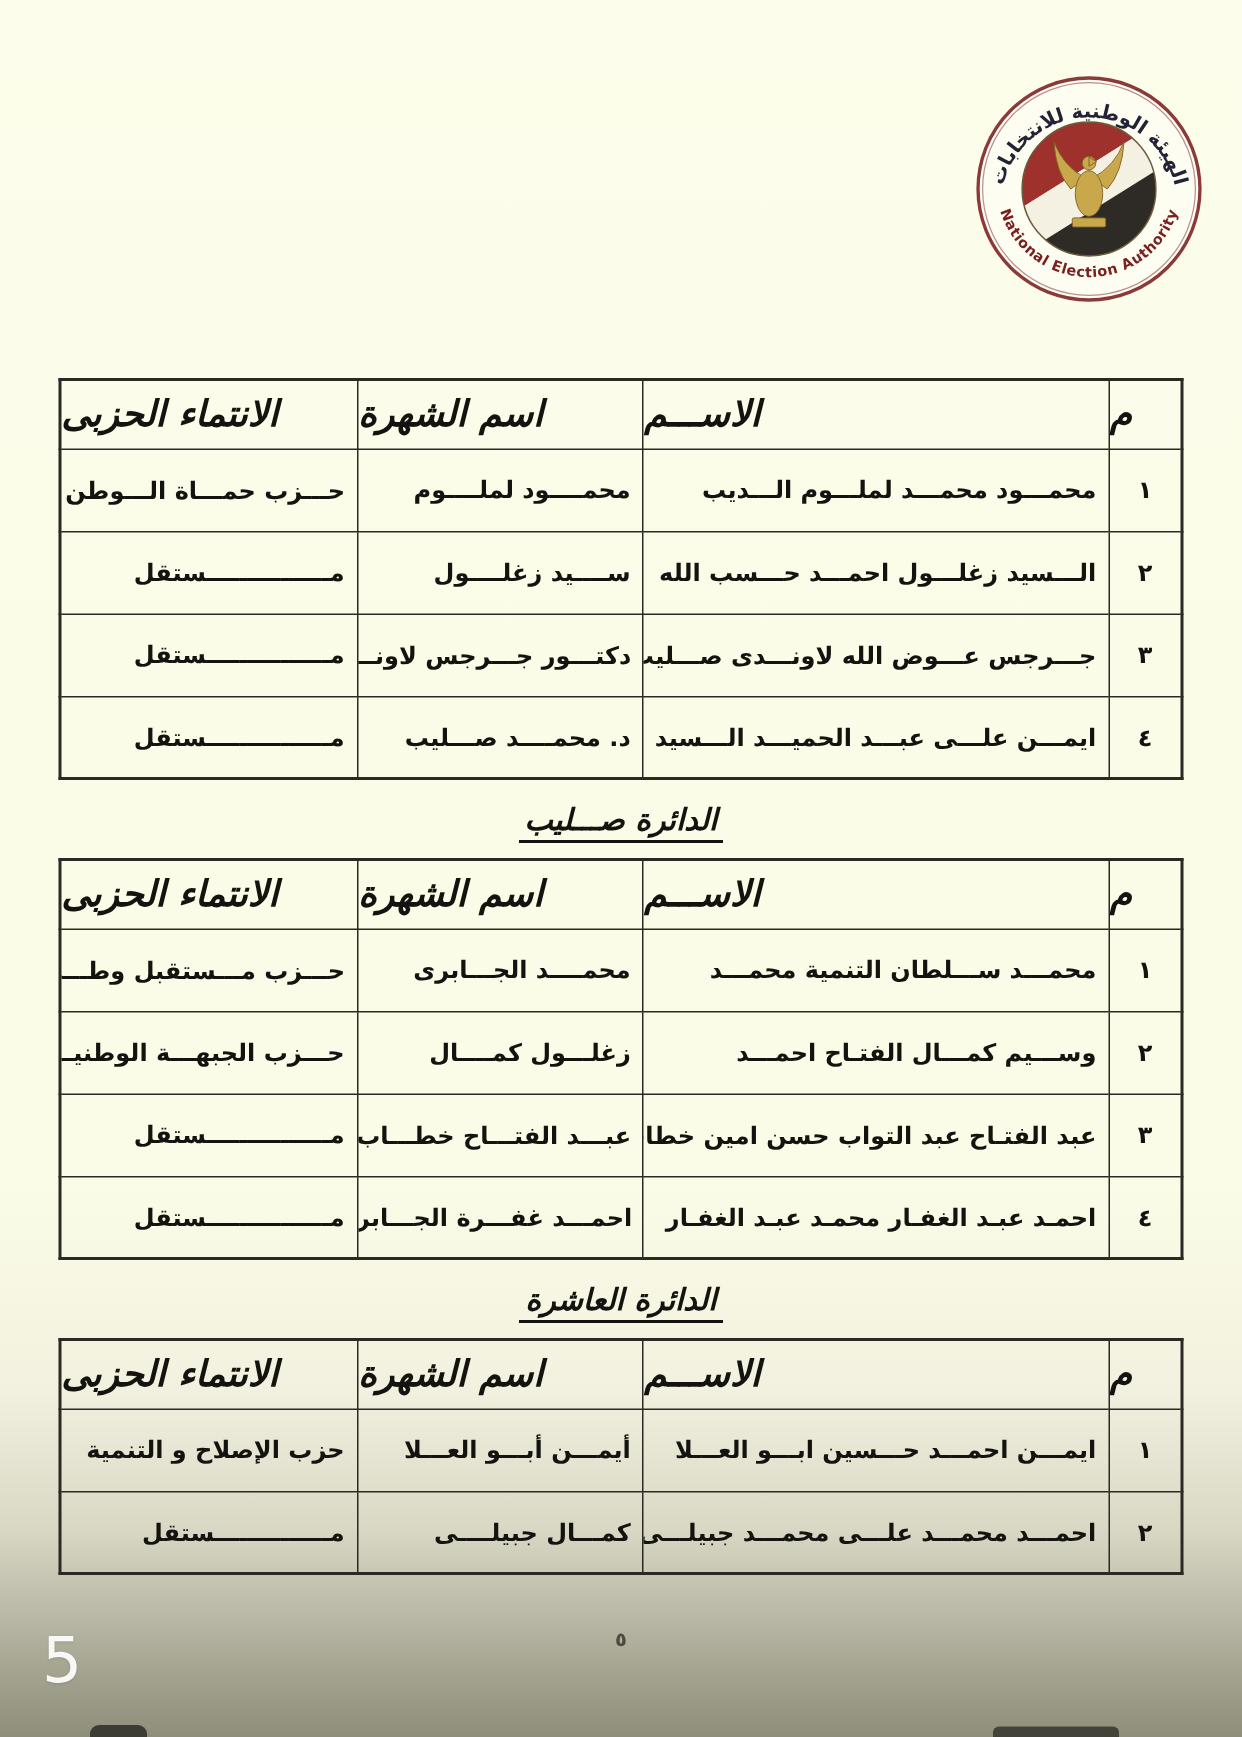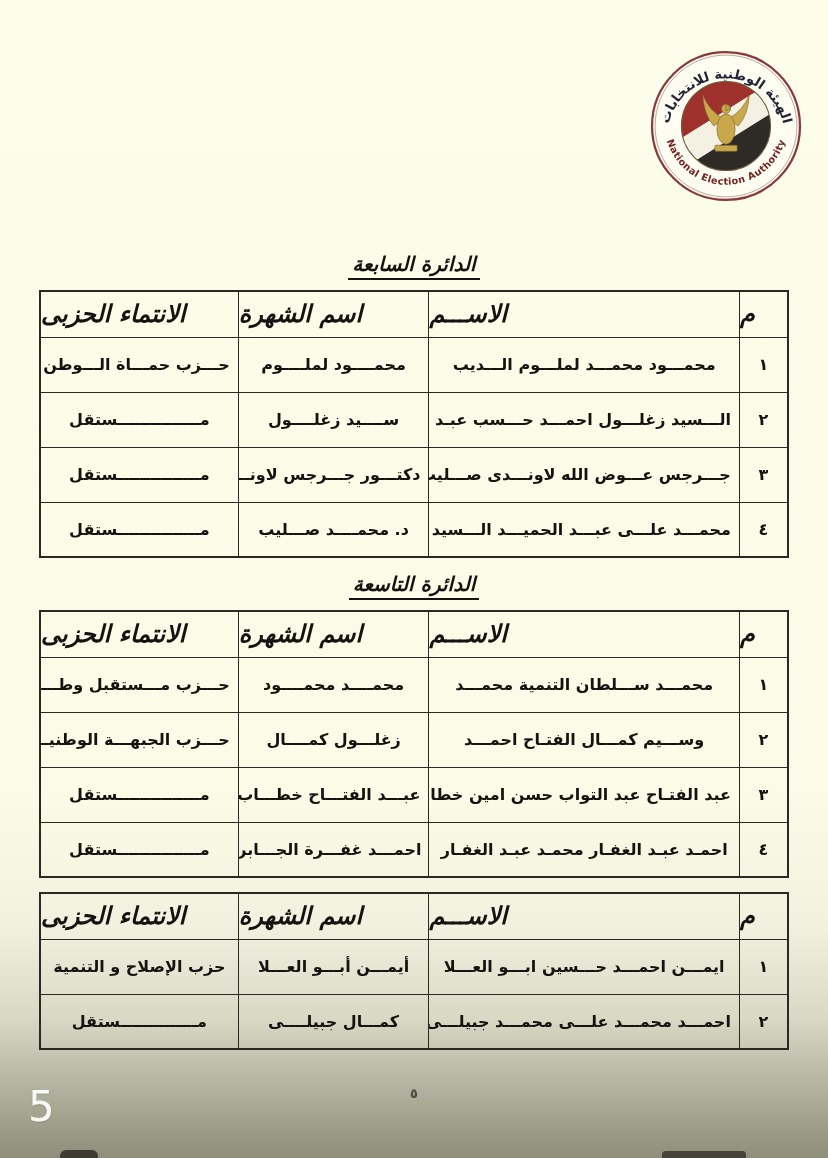--- a/index.html
+++ b/index.html
@@ -37,21 +37,21 @@
     border:1.2px solid #2a2924; font-weight:bold; color:#14130f;
     overflow:hidden; white-space:nowrap;
   }
   table.cand th { height:46px; font-size:24px; font-style:italic; text-align:left; }
   table.cand td { height:55px; font-size:16px; padding:0 8px; }
   col.c-no    { width:6.5%; }
   col.c-name  { width:41.5%; }
   col.c-known { width:25.5%; }
   col.c-party { width:26.5%; }
   td.no { text-align:center; font-size:15px; }
-  td.name, td.known, td.party { text-align:center; }
+  td.name, td.known, td.party { text-align:right; }
 
   
   .page-num-arabic {
     position:absolute; top:1086px; left:0; right:0; text-align:center;
     font-size:13px; font-weight:bold; color:#4c4b40;
   }
   .viewer-page-num {
     position:absolute; top:1086px; left:28px;
     font-size:42px; font-weight:normal; color:rgba(255,255,255,0.93);
     text-shadow:0 1px 2px rgba(0,0,0,0.12); line-height:1;
@@ -105,130 +105,130 @@
         <textPath href="#arcTop" startOffset="50%" text-anchor="middle">الهيئة الوطنية للانتخابات</textPath>
       </text>
       <text font-family="DejaVu Sans, sans-serif" font-size="9.5" font-weight="bold" fill="#7a2020" letter-spacing="0.4">
         <textPath href="#arcBottom" startOffset="50%" text-anchor="middle">National Election Authority</textPath>
       </text>
     </svg>
   </div>
 
   <div class="content">
 
+    <table class="cand">
+      <colgroup>
+          <col class="c-no">
+          <col class="c-name">
+          <col class="c-known">
+          <col class="c-party">
+        </colgroup>
+      <thead>
+        <tr>
+          <th>م</th>
+          <th>الاســـم</th>
+          <th>اسم الشهرة</th>
+          <th>الانتماء الحزبى</th>
+        </tr>
+      </thead>
+      <tbody>
+        <tr>
+          <td class="no">١</td>
+          <td class="name">محمـــود محمـــد لملـــوم الـــديب</td>
+          <td class="known">محمــــود لملــــوم</td>
+          <td class="party">حـــزب حمـــاة الـــوطن</td>
+        </tr>
+        <tr>
+          <td class="no">٢</td>
+          <td class="name">الـــسيد زغلـــول احمـــد حـــسب الله</td>
+          <td class="known">ســــيد زغلــــول</td>
+          <td class="party">مـــــــــــــــستقل</td>
+        </tr>
+        <tr>
+          <td class="no">٣</td>
+          <td class="name">جـــرجس عـــوض الله لاونـــدى صـــليب</td>
+          <td class="known">دكتـــور جـــرجس لاونـــدى</td>
+          <td class="party">مـــــــــــــــستقل</td>
+        </tr>
+        <tr>
+          <td class="no">٤</td>
+          <td class="name">ايمـــن علـــى عبـــد الحميـــد الـــسيد</td>
+          <td class="known">د. محمــــد صـــليب</td>
+          <td class="party">مـــــــــــــــستقل</td>
+        </tr>
+      </tbody>
+    </table>
+
     <div class="section-title">
-      <span>الدائرة السابعة</span>
+      <span>الدائرة صـــليب</span>
     </div>
     <table class="cand">
       <colgroup>
           <col class="c-no">
           <col class="c-name">
           <col class="c-known">
           <col class="c-party">
         </colgroup>
       <thead>
         <tr>
           <th>م</th>
           <th>الاســـم</th>
           <th>اسم الشهرة</th>
           <th>الانتماء الحزبى</th>
         </tr>
       </thead>
       <tbody>
         <tr>
           <td class="no">١</td>
-          <td class="name">محمـــود محمـــد لملـــوم الـــديب</td>
-          <td class="known">محمــــود لملــــوم</td>
-          <td class="party">حـــزب حمـــاة الـــوطن</td>
+          <td class="name">محمـــد ســـلطان التنمية محمـــد</td>
+          <td class="known">محمــــد الجـــابرى</td>
+          <td class="party">حـــزب مـــستقبل وطـــن</td>
         </tr>
         <tr>
           <td class="no">٢</td>
-          <td class="name">الـــسيد زغلـــول احمـــد حـــسب عبـد</td>
-          <td class="known">ســــيد زغلــــول</td>
-          <td class="party">مـــــــــــــــستقل</td>
+          <td class="name">وســـيم كمـــال الفتـاح احمـــد</td>
+          <td class="known">زغلـــول كمــــال</td>
+          <td class="party">حـــزب الجبهـــة الوطنيـــة</td>
         </tr>
         <tr>
           <td class="no">٣</td>
-          <td class="name">جـــرجس عـــوض الله لاونـــدى صـــليب</td>
-          <td class="known">دكتـــور جـــرجس لاونـــدى</td>
+          <td class="name">عبد الفتـاح عبد التواب حسن امين خطاب</td>
+          <td class="known">عبـــد الفتـــاح خطـــاب</td>
           <td class="party">مـــــــــــــــستقل</td>
         </tr>
         <tr>
           <td class="no">٤</td>
-          <td class="name">محمـــد علـــى عبـــد الحميـــد الـــسيد</td>
-          <td class="known">د. محمــــد صـــليب</td>
+          <td class="name">احمـد عبـد الغفـار محمـد عبـد الغفـار</td>
+          <td class="known">احمـــد غفـــرة الجـــابرى</td>
           <td class="party">مـــــــــــــــستقل</td>
         </tr>
       </tbody>
     </table>
 
     <div class="section-title">
-      <span>الدائرة التاسعة</span>
+      <span>الدائرة العاشرة</span>
     </div>
     <table class="cand">
       <colgroup>
           <col class="c-no">
           <col class="c-name">
           <col class="c-known">
           <col class="c-party">
         </colgroup>
       <thead>
         <tr>
           <th>م</th>
           <th>الاســـم</th>
           <th>اسم الشهرة</th>
           <th>الانتماء الحزبى</th>
         </tr>
       </thead>
       <tbody>
         <tr>
           <td class="no">١</td>
-          <td class="name">محمـــد ســـلطان التنمية محمـــد</td>
-          <td class="known">محمــــد محمــــود</td>
-          <td class="party">حـــزب مـــستقبل وطـــن</td>
-        </tr>
-        <tr>
-          <td class="no">٢</td>
-          <td class="name">وســـيم كمـــال الفتـاح احمـــد</td>
-          <td class="known">زغلـــول كمــــال</td>
-          <td class="party">حـــزب الجبهـــة الوطنيـــة</td>
-        </tr>
-        <tr>
-          <td class="no">٣</td>
-          <td class="name">عبد الفتـاح عبد التواب حسن امين خطاب</td>
-          <td class="known">عبـــد الفتـــاح خطـــاب</td>
-          <td class="party">مـــــــــــــــستقل</td>
-        </tr>
-        <tr>
-          <td class="no">٤</td>
-          <td class="name">احمـد عبـد الغفـار محمـد عبـد الغفـار</td>
-          <td class="known">احمـــد غفـــرة الجـــابرى</td>
-          <td class="party">مـــــــــــــــستقل</td>
-        </tr>
-      </tbody>
-    </table>
-
-    <table class="cand">
-      <colgroup>
-          <col class="c-no">
-          <col class="c-name">
-          <col class="c-known">
-          <col class="c-party">
-        </colgroup>
-      <thead>
-        <tr>
-          <th>م</th>
-          <th>الاســـم</th>
-          <th>اسم الشهرة</th>
-          <th>الانتماء الحزبى</th>
-        </tr>
-      </thead>
-      <tbody>
-        <tr>
-          <td class="no">١</td>
           <td class="name">ايمـــن احمـــد حـــسين ابـــو العـــلا</td>
           <td class="known">أيمـــن أبـــو العـــلا</td>
           <td class="party">حزب الإصلاح و التنمية</td>
         </tr>
         <tr>
           <td class="no">٢</td>
           <td class="name">احمـــد محمـــد علـــى محمـــد جبيلـــى</td>
           <td class="known">كمـــال جبيلــــى</td>
           <td class="party">مــــــــــــــستقل</td>
         </tr>

